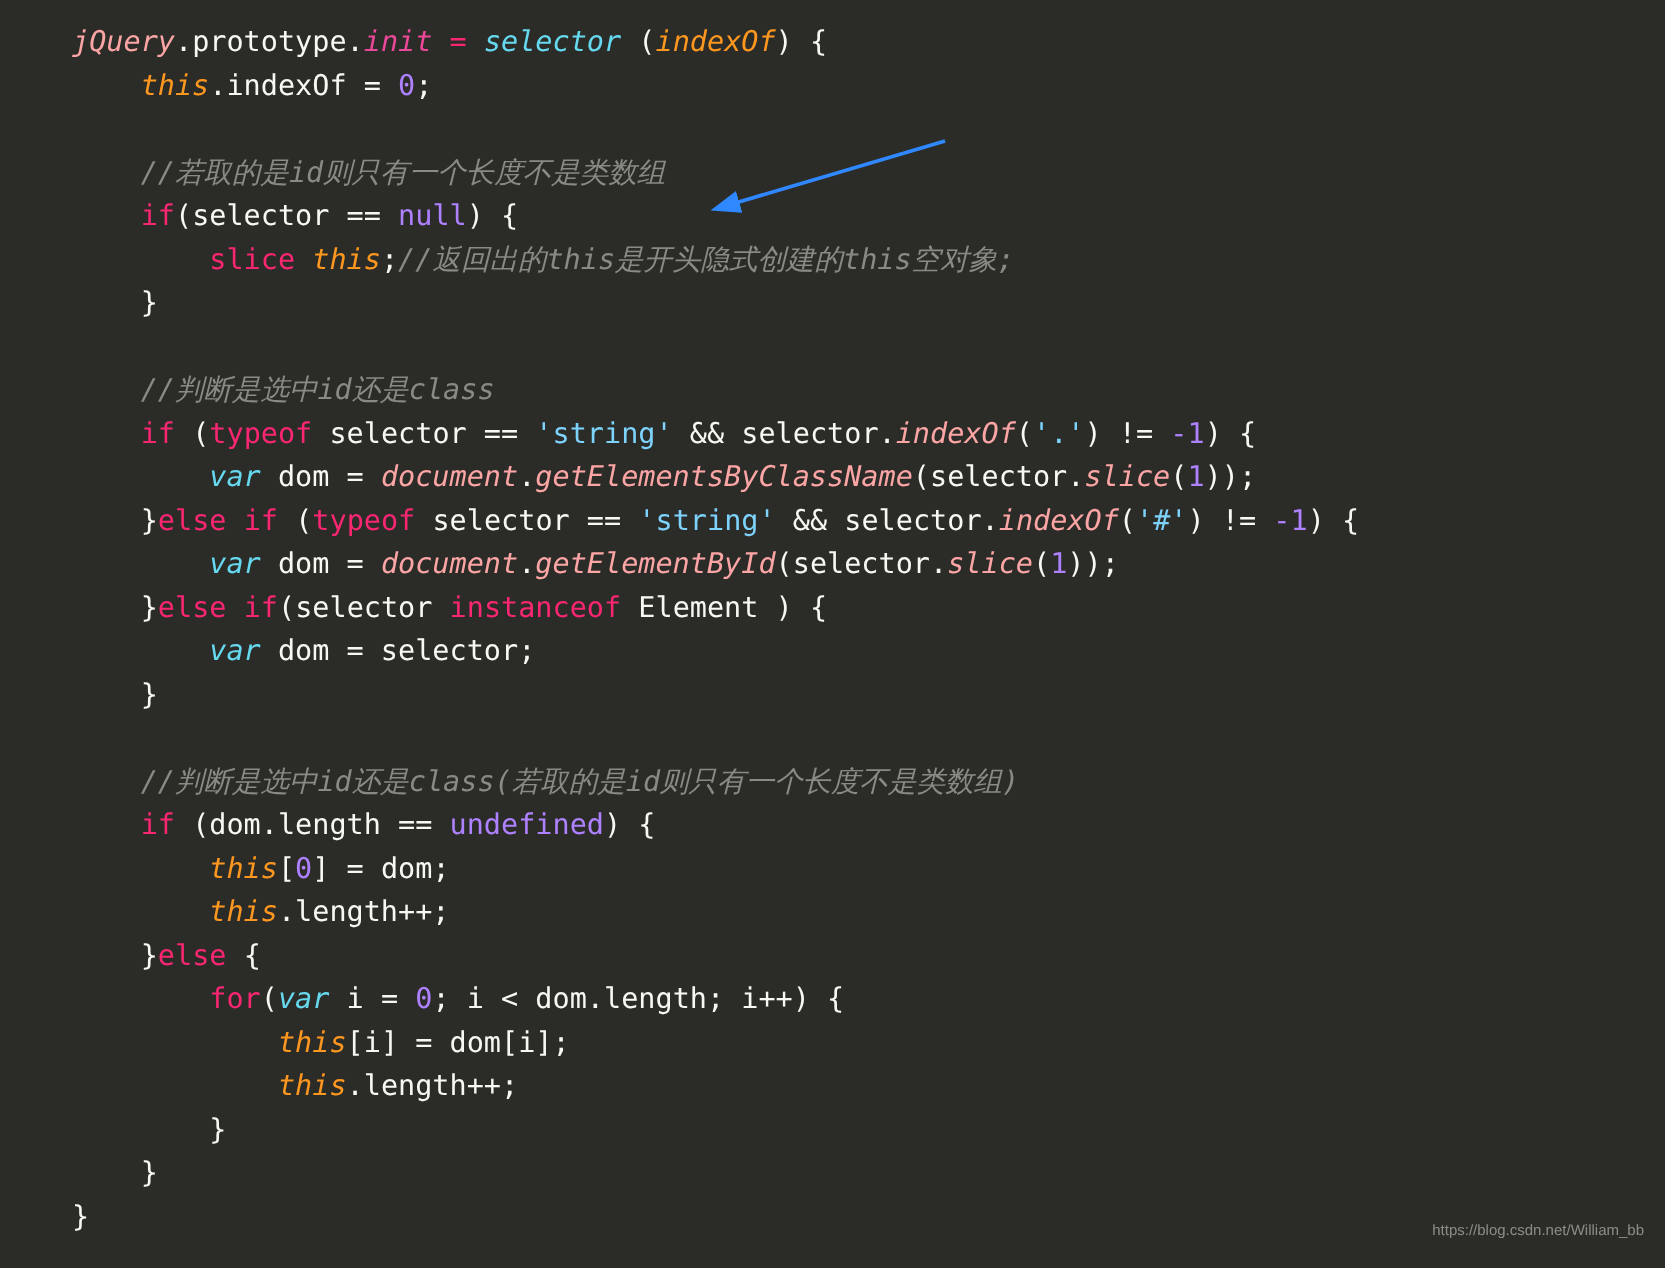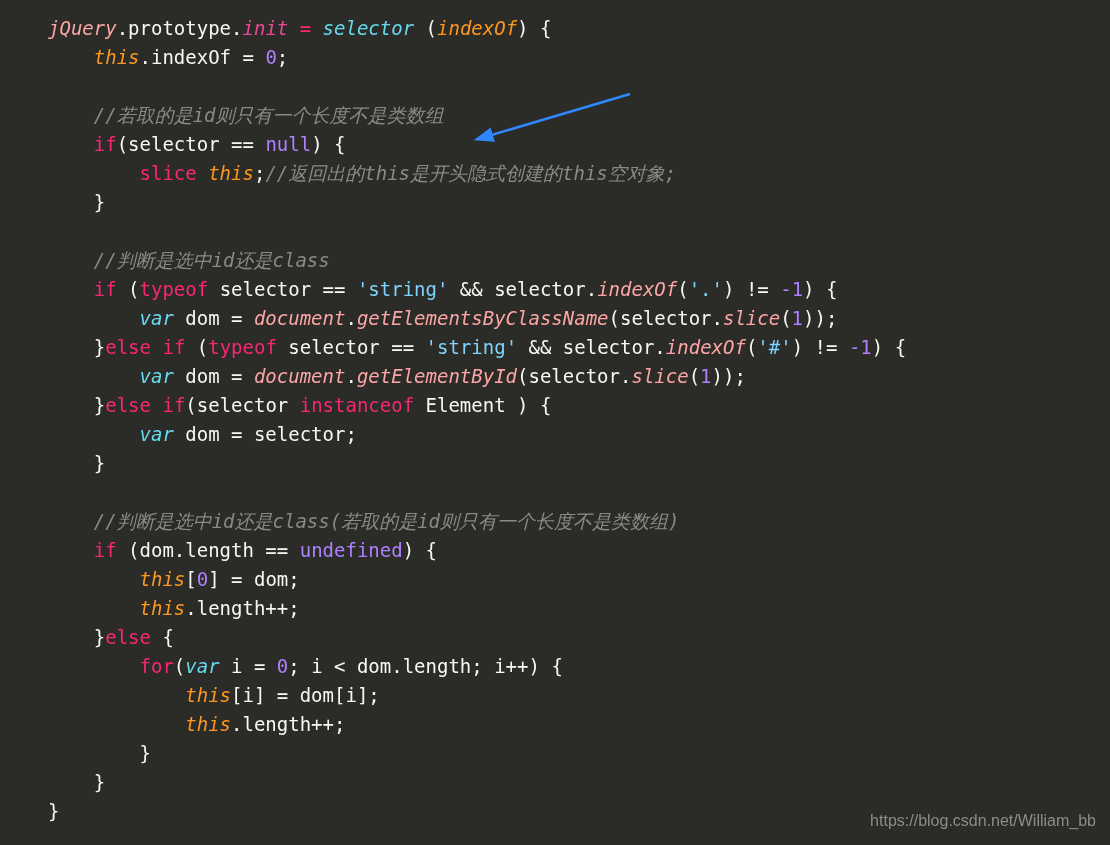--- a/index.html
+++ b/index.html
@@ -27,21 +27,21 @@
   .c-purple { color: #ae81ff; }
   .c-orange { color: #fd971f; font-style: italic; }
   .c-yellow { color: #7dd3fc; }
   .c-greyit { color: #8a8a84; font-style: italic; }
   .c-kw     { color: #66d9ef; font-style: italic; }
   .watermark {
     position: absolute;
     right: 14px;
     bottom: 10px;
     color: #8d8d87;
-    font-size: 16px;
+    font-size: 10px;
     font-family: Arial, sans-serif;
   }
   .arrow {
     position: absolute;
     pointer-events: none;
   }
 </style>
 </head>
 <body>
 

